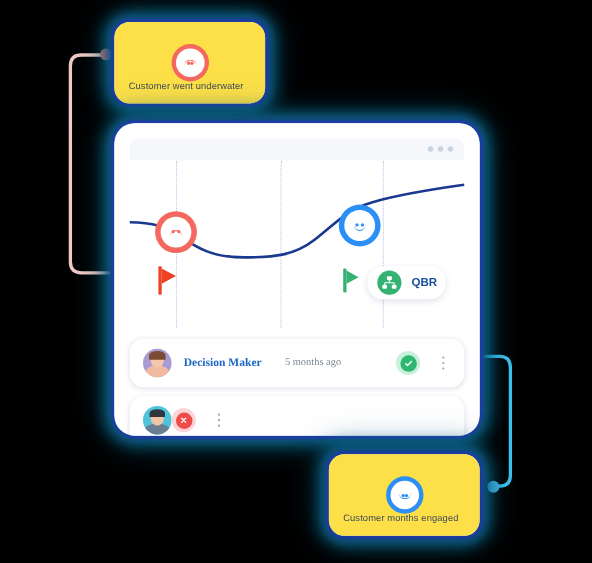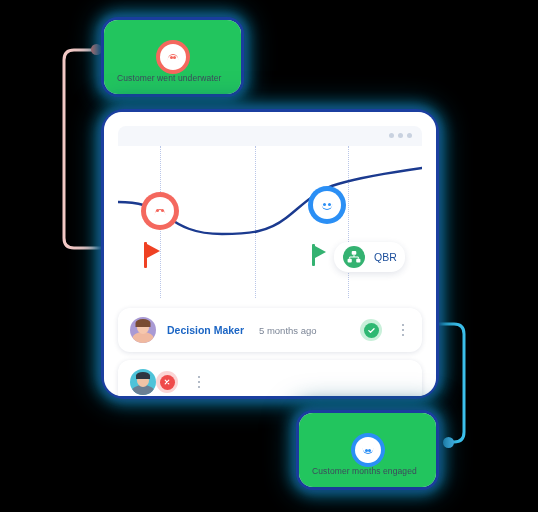--- a/index.html
+++ b/index.html
@@ -10,21 +10,21 @@
 
   
   .glow{position:absolute;border-radius:20px;
         background:#fff;
         box-shadow:0 0 0 3px #1b3fa0,
                    0 0 6px 4px #13477f,
                    0 0 14px 7px #0d6b8e,
                    0 0 26px 10px rgba(10,90,120,.55);}
 
   
-  .note-card{position:absolute;background:#22c55e;border-radius:14px;
+  .note-card{position:absolute;background:#fde047;border-radius:14px;
              box-shadow:0 2px 6px rgba(20,40,80,.12);
              overflow:hidden;}
   .note-face{position:absolute;left:50%;top:20px;transform:translateX(-50%);
              width:34px;height:34px;border-radius:50%;}
   .note-label{position:absolute;left:13px;bottom:11px;right:10px;
               font-size:8.5px;color:#3d4a5c;letter-spacing:.1px;}
 
   
   .face{position:relative;}
   .face .eye{position:absolute;width:3px;height:3px;border-radius:50%;top:12px;}
@@ -66,21 +66,21 @@
   .flag{position:absolute;}
   .flag .pole{position:absolute;left:0;top:0;bottom:0;width:2.5px;border-radius:1px;}
   .flag .tri{position:absolute;left:3px;top:2px;width:0;height:0;
              border-top:7px solid transparent;border-bottom:7px solid transparent;}
 
   
   .qbr{position:absolute;background:#fff;border-radius:14px;
        box-shadow:0 2px 7px rgba(30,50,90,.13);display:flex;align-items:center;}
   .qbr-icon{width:22px;height:22px;border-radius:50%;background:#34b271;
             margin-left:9px;position:relative;}
-  .qbr-text{font-size:10.5px;font-weight:normal;color:#1b4e9b;margin-left:9px;margin-right:8px;}
+  .qbr-text{font-size:10.5px;font-weight:bold;color:#1b4e9b;margin-left:9px;margin-right:8px;}
 
   
   .row{position:absolute;left:14px;right:14px;height:44px;background:#fff;
        border-radius:12px;box-shadow:0 1px 5px rgba(30,50,90,.13);
        display:flex;align-items:center;}
   .avatar{width:26px;height:26px;border-radius:50%;margin-left:12px;
           position:relative;overflow:hidden;flex:0 0 auto;}
   .av-head{position:absolute;left:50%;transform:translateX(-50%);
            border-radius:50%;}
   .av-body{position:absolute;left:50%;transform:translateX(-50%);
@@ -181,21 +181,21 @@
             <rect x="9.5" y="5.5" width="5" height="4" rx="1" fill="#fff"></rect>
             <rect x="5" y="14" width="4.6" height="4" rx="1" fill="#fff"></rect>
             <rect x="14.4" y="14" width="4.6" height="4" rx="1" fill="#fff"></rect>
             <path d="M12 9.6 V12 M7.3 12 H16.7 M7.3 12 V14 M16.7 12 V14" stroke="#fff" stroke-width="1.1" fill="none"></path>
           </svg>
         </span>
         <span class="qbr-text">QBR</span>
       </div>
     </div>
 
-    <div class="row" style="top:196px;">
+    <div class="row" style="top:196px;font-family:Liberation Serif, serif;">
       <span class="avatar" style="background:#a99ad4;">
         <span class="av-body" style="bottom:-3px;width:22px;height:14px;background:#f0b9a0;"></span>
         <span class="av-head" style="top:4px;width:12px;height:13px;background:#f6c7ad;"></span>
         <span class="av-head" style="top:2px;width:15px;height:8px;background:#7a4b32;border-radius:50% 50% 0 0;"></span>
       </span>
       <span class="row-title">Decision Maker</span>
       <span class="row-meta">5 months ago</span>
       <span class="badge" style="background:#c9f0da;">
         <span class="core" style="background:#2eb872;">
           <svg viewBox="0 0 12 12" width="9" height="9">

